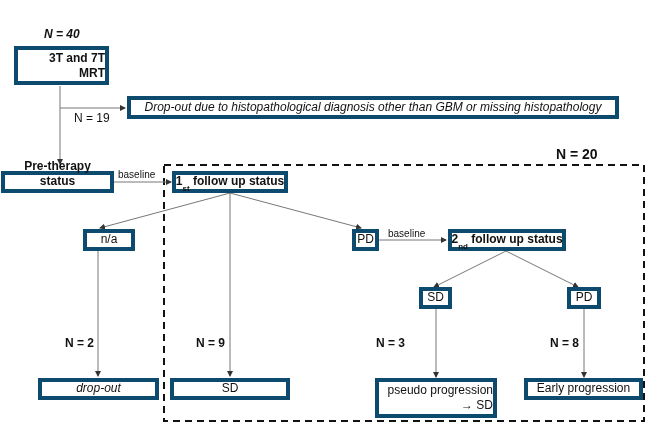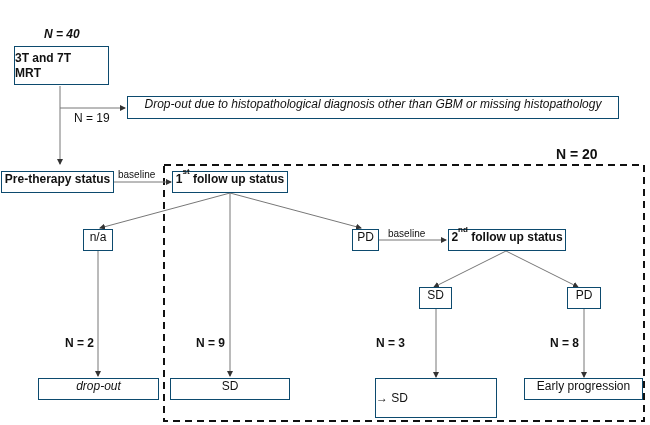--- a/index.html
+++ b/index.html
@@ -1,19 +1,19 @@
 <!DOCTYPE html>
 <html><head>
   <meta charset="utf-8">
   <style>
     html, body { margin: 0; padding: 0; background: #ffffff; }
     body { width: 650px; height: 425px; position: relative; overflow: hidden;
            font-family: "Liberation Sans", "DejaVu Sans", sans-serif; color: #111; }
-    .box { position: absolute; box-sizing: border-box; border: 1px solid #0c4a6e; background: #fff;
-           display: flex; align-items: flex-start; justify-content: center; text-align: center;
+    .box { position: absolute; box-sizing: border-box; border: 4px solid #0c4a6e; background: #fff;
+           display: flex; align-items: flex-end; justify-content: center; text-align: center;
            font-size: 12px; line-height: 15px; }
     .bold { font-weight: bold; }
     .lbl { position: absolute; font-size: 11px; white-space: nowrap; }
     .lblb { position: absolute; font-size: 12px; font-weight: bold; white-space: nowrap; }
     svg.lines { position: absolute; left: 0; top: 0; }
     sup { font-size: 8px; line-height: 0; vertical-align: 4px; }
   </style>
 </head>
 <body>
 
@@ -67,21 +67,21 @@
 <div class="box bold" style="left:1px; top:171px; width:113px; height:22px;">Pre-therapy status</div>
 
 <div class="lbl" style="left:118px; top:169px; font-size:10px;">baseline</div>
 
 <div class="box bold" style="left:172px; top:171px; width:116px; height:22px;">
   <span>1</span>
     <sup>st</sup>
     <span style="white-space:pre;"> follow up status</span>
 </div>
 
-<div class="box" style="left:83px; top:229px; width:30px; height:22px;">n/a</div>
+<div class="box" style="left:83px; top:229px; width:52px; height:22px;">n/a</div>
 
 <div class="box" style="left:352px; top:229px; width:27px; height:22px;">PD</div>
 
 <div class="lbl" style="left:388px; top:228px; font-size:10px;">baseline</div>
 
 <div class="box bold" style="left:448px; top:229px; width:118px; height:22px;">
   <span>2</span>
     <sup>nd</sup>
     <span style="white-space:pre;"> follow up status</span>
 </div>
@@ -93,16 +93,17 @@
 <div class="lblb" style="left:65px; top:336px;">N = 2</div>
 <div class="lblb" style="left:196px; top:336px;">N = 9</div>
 <div class="lblb" style="left:376px; top:336px;">N = 3</div>
 <div class="lblb" style="left:550px; top:336px;">N = 8</div>
 
 <div class="box" style="left:38px; top:378px; width:121px; height:22px;font-style:italic;">drop-out</div>
 
 <div class="box" style="left:170px; top:378px; width:120px; height:22px;">SD</div>
 
 <div class="box" style="left:375px; top:378px; width:122px; height:40px; flex-direction:column;">
+  <span>pseudo progression</span>
   <span>→ SD</span>
 </div>
 
 <div class="box" style="left:524px; top:378px; width:119px; height:22px;">Early progression</div>
 
 </body></html>

